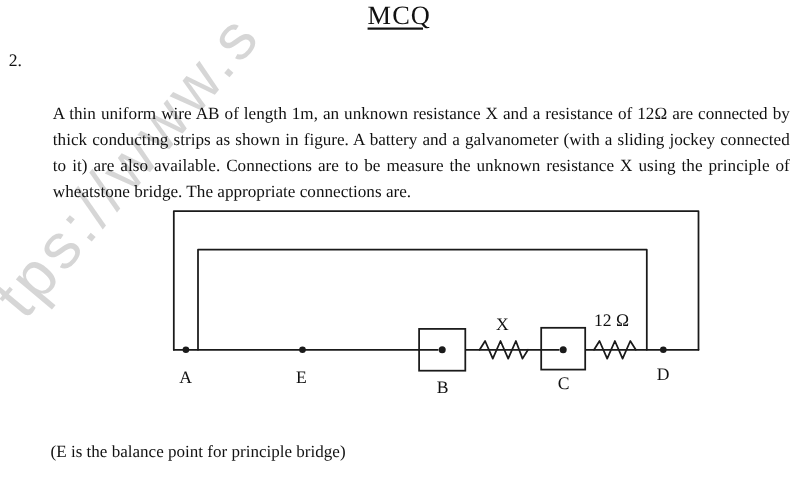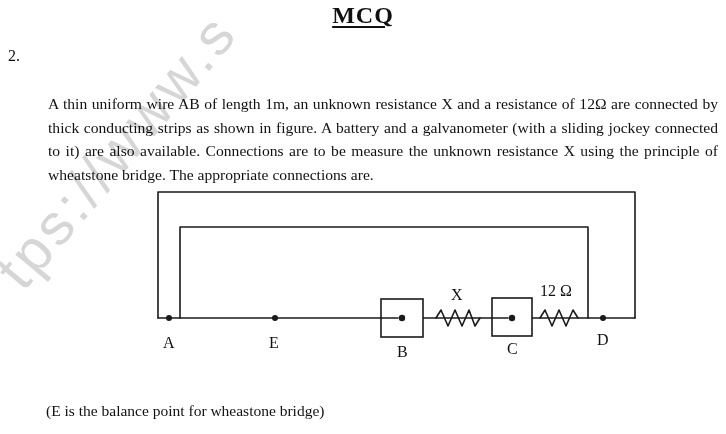--- a/index.html
+++ b/index.html
@@ -14,21 +14,21 @@
     font-size:58px;color:rgba(120,120,120,0.30);
     font-family:"Liberation Sans",sans-serif;
     letter-spacing:4px;white-space:nowrap;pointer-events:none;
     user-select:none;z-index:0;
   }
   .page-title{
     position:absolute;top:2px;left:0;width:100%;
     text-align:center;z-index:1;
   }
   .page-title span{
-    font-size:24px;font-weight:bold;letter-spacing:1px;
+    font-size:24px;font-weight:normal;letter-spacing:1px;
     text-decoration:underline;text-decoration-thickness:2px;text-underline-offset:3px;
   }
   .question{
     position:absolute;top:44px;left:8px;width:712px;
     display:flex;z-index:1;
   }
   .qnum{
     width:40px;flex:0 0 40px;font-size:16px;line-height:1.5;
   }
   .qtext{
@@ -90,13 +90,13 @@
     <text class="fig-label" x="15" y="164">A</text>
     <text class="fig-label" x="121" y="164">E</text>
     <text class="fig-label" x="249" y="173">B</text>
     <text class="fig-label" x="359" y="170">C</text>
     <text class="fig-label" x="449" y="161">D</text>
     <text class="fig-label" x="303" y="116">X</text>
     <text class="fig-label" x="392" y="112">12 Ω</text>
   </svg>
 </div>
 
-<div class="footer-note">(E is the balance point for wheastone bridge)</div>
+<div class="footer-note">(E is the balance point for principle bridge)</div>
 
 </body></html>

